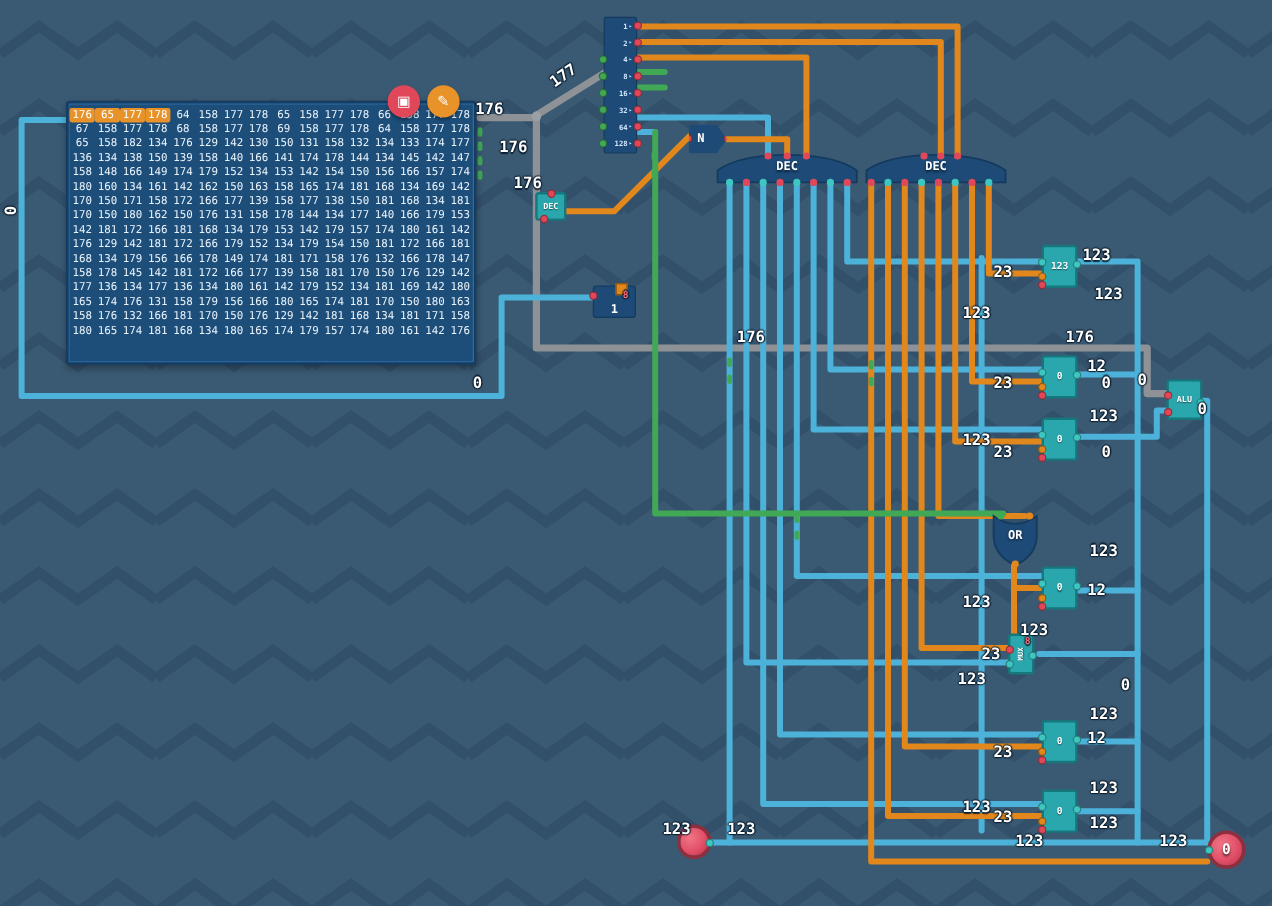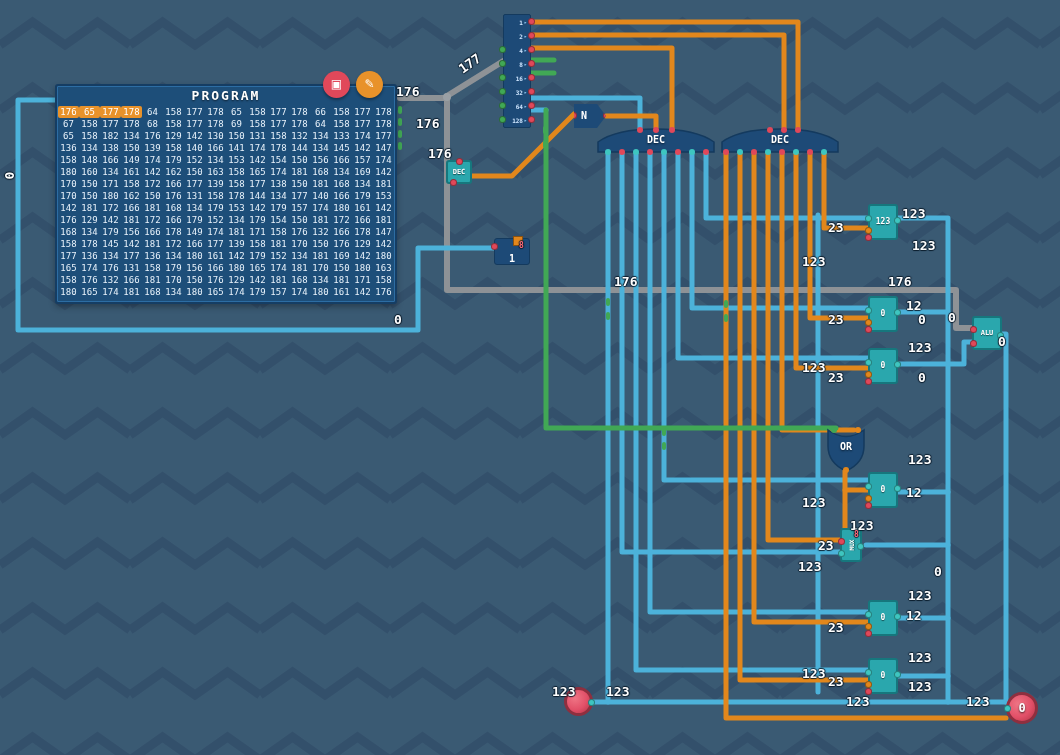--- a/index.html
+++ b/index.html
@@ -181,21 +181,20 @@
         <circle class="pc-teal" cx="824" cy="152" r="3"></circle>
     </g>
     <g>
       <circle class="pc-green" cx="834" cy="430" r="3"></circle>
         <circle class="pc-orange" cx="858" cy="430" r="3"></circle>
       <circle class="pc-orange" cx="846" cy="470" r="3"></circle>
     </g>
   </svg>
 
   <div id="program-panel">
-    <div id="program-title">PROGRAM</div>
     <div id="program-grid">
         <div class="prog-row"><span class="prog-cell hl">176</span><span class="prog-cell hl">65</span><span class="prog-cell hl">177</span><span class="prog-cell hl">178</span><span class="prog-cell">64</span><span class="prog-cell">158</span><span class="prog-cell">177</span><span class="prog-cell">178</span><span class="prog-cell">65</span><span class="prog-cell">158</span><span class="prog-cell">177</span><span class="prog-cell">178</span><span class="prog-cell">66</span><span class="prog-cell">158</span><span class="prog-cell">177</span><span class="prog-cell">178</span></div>
         <div class="prog-row"><span class="prog-cell">67</span><span class="prog-cell">158</span><span class="prog-cell">177</span><span class="prog-cell">178</span><span class="prog-cell">68</span><span class="prog-cell">158</span><span class="prog-cell">177</span><span class="prog-cell">178</span><span class="prog-cell">69</span><span class="prog-cell">158</span><span class="prog-cell">177</span><span class="prog-cell">178</span><span class="prog-cell">64</span><span class="prog-cell">158</span><span class="prog-cell">177</span><span class="prog-cell">178</span></div>
         <div class="prog-row"><span class="prog-cell">65</span><span class="prog-cell">158</span><span class="prog-cell">182</span><span class="prog-cell">134</span><span class="prog-cell">176</span><span class="prog-cell">129</span><span class="prog-cell">142</span><span class="prog-cell">130</span><span class="prog-cell">150</span><span class="prog-cell">131</span><span class="prog-cell">158</span><span class="prog-cell">132</span><span class="prog-cell">134</span><span class="prog-cell">133</span><span class="prog-cell">174</span><span class="prog-cell">177</span></div>
         <div class="prog-row"><span class="prog-cell">136</span><span class="prog-cell">134</span><span class="prog-cell">138</span><span class="prog-cell">150</span><span class="prog-cell">139</span><span class="prog-cell">158</span><span class="prog-cell">140</span><span class="prog-cell">166</span><span class="prog-cell">141</span><span class="prog-cell">174</span><span class="prog-cell">178</span><span class="prog-cell">144</span><span class="prog-cell">134</span><span class="prog-cell">145</span><span class="prog-cell">142</span><span class="prog-cell">147</span></div>
         <div class="prog-row"><span class="prog-cell">158</span><span class="prog-cell">148</span><span class="prog-cell">166</span><span class="prog-cell">149</span><span class="prog-cell">174</span><span class="prog-cell">179</span><span class="prog-cell">152</span><span class="prog-cell">134</span><span class="prog-cell">153</span><span class="prog-cell">142</span><span class="prog-cell">154</span><span class="prog-cell">150</span><span class="prog-cell">156</span><span class="prog-cell">166</span><span class="prog-cell">157</span><span class="prog-cell">174</span></div>
         <div class="prog-row"><span class="prog-cell">180</span><span class="prog-cell">160</span><span class="prog-cell">134</span><span class="prog-cell">161</span><span class="prog-cell">142</span><span class="prog-cell">162</span><span class="prog-cell">150</span><span class="prog-cell">163</span><span class="prog-cell">158</span><span class="prog-cell">165</span><span class="prog-cell">174</span><span class="prog-cell">181</span><span class="prog-cell">168</span><span class="prog-cell">134</span><span class="prog-cell">169</span><span class="prog-cell">142</span></div>
         <div class="prog-row"><span class="prog-cell">170</span><span class="prog-cell">150</span><span class="prog-cell">171</span><span class="prog-cell">158</span><span class="prog-cell">172</span><span class="prog-cell">166</span><span class="prog-cell">177</span><span class="prog-cell">139</span><span class="prog-cell">158</span><span class="prog-cell">177</span><span class="prog-cell">138</span><span class="prog-cell">150</span><span class="prog-cell">181</span><span class="prog-cell">168</span><span class="prog-cell">134</span><span class="prog-cell">181</span></div>
         <div class="prog-row"><span class="prog-cell">170</span><span class="prog-cell">150</span><span class="prog-cell">180</span><span class="prog-cell">162</span><span class="prog-cell">150</span><span class="prog-cell">176</span><span class="prog-cell">131</span><span class="prog-cell">158</span><span class="prog-cell">178</span><span class="prog-cell">144</span><span class="prog-cell">134</span><span class="prog-cell">177</span><span class="prog-cell">140</span><span class="prog-cell">166</span><span class="prog-cell">179</span><span class="prog-cell">153</span></div>
         <div class="prog-row"><span class="prog-cell">142</span><span class="prog-cell">181</span><span class="prog-cell">172</span><span class="prog-cell">166</span><span class="prog-cell">181</span><span class="prog-cell">168</span><span class="prog-cell">134</span><span class="prog-cell">179</span><span class="prog-cell">153</span><span class="prog-cell">142</span><span class="prog-cell">179</span><span class="prog-cell">157</span><span class="prog-cell">174</span><span class="prog-cell">180</span><span class="prog-cell">161</span><span class="prog-cell">142</span></div>

